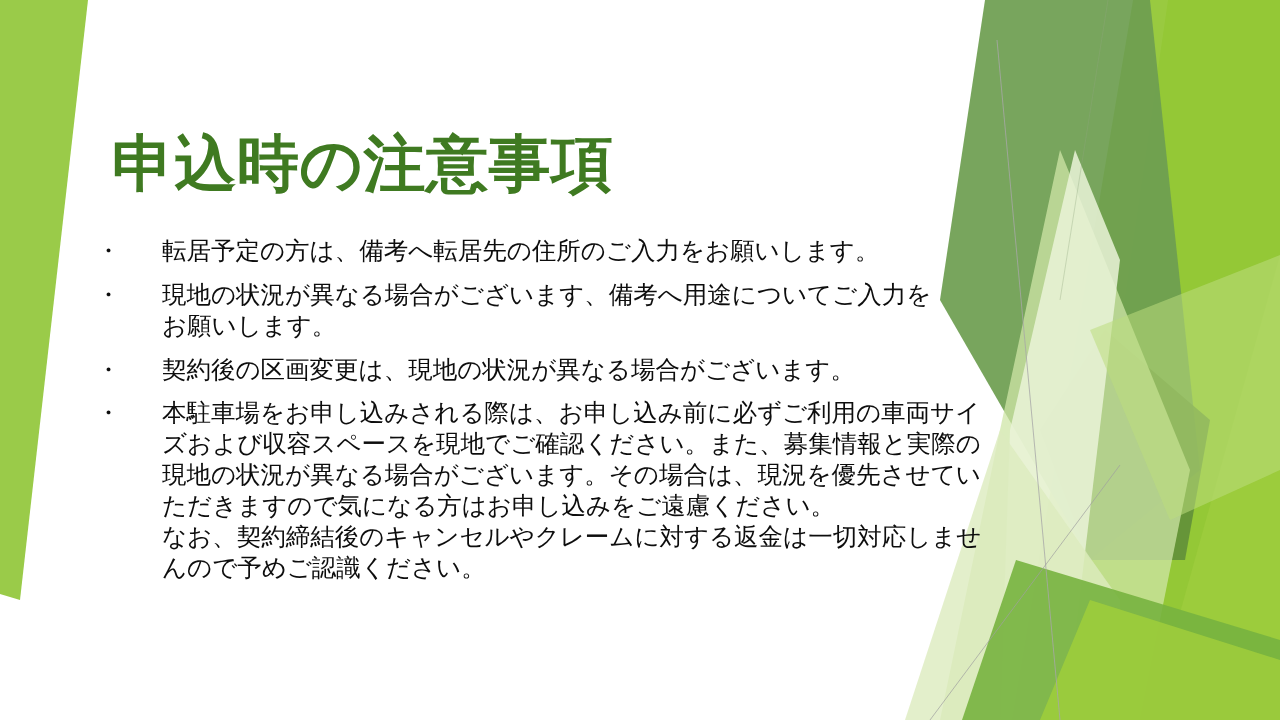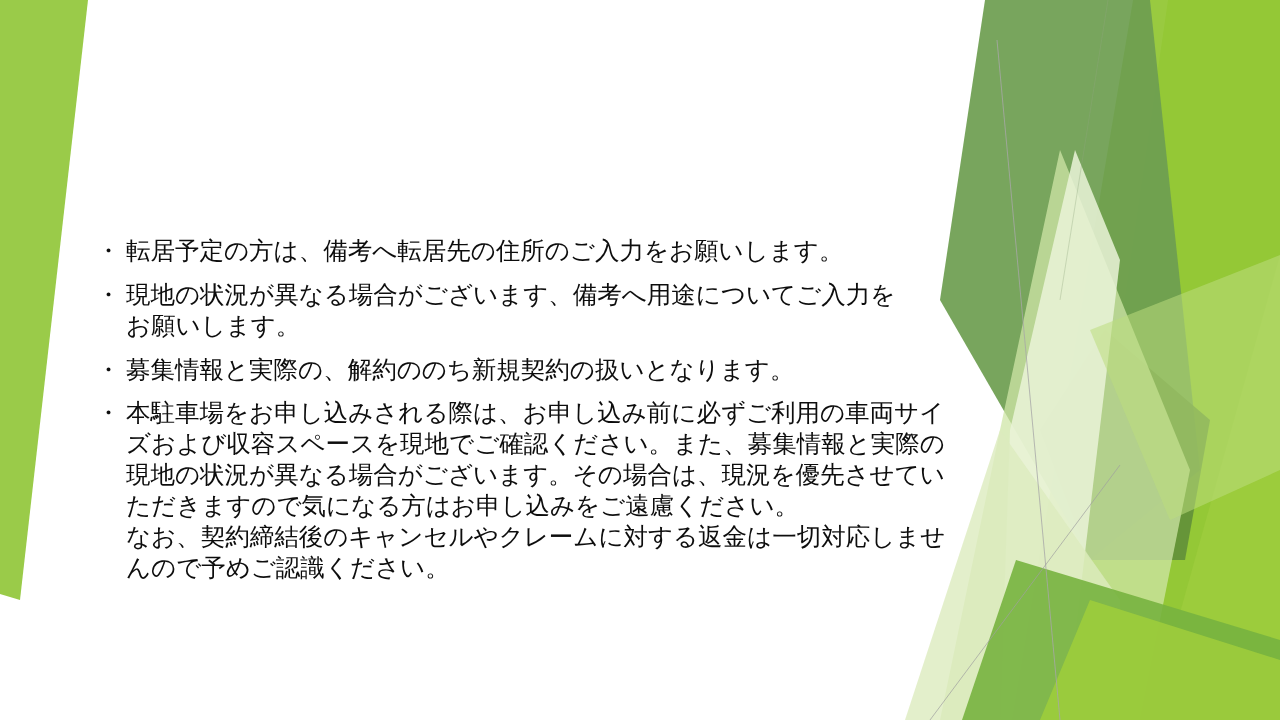--- a/index.html
+++ b/index.html
@@ -63,20 +63,21 @@
     flex: 0 0 auto;
     width: 30px;
     font-size: 24.5px;
     line-height: 1.26;
     color: #0d0d0d;
     text-align: left;
   }
   .bullet-text {
     flex: 1 1 auto;
     white-space: pre-line;
+    margin-left: 36px;
   }
 </style>
 </head>
 <body>
 
 <div class="slide">
 
   <svg class="deco-layer" viewBox="0 0 1280 720" preserveAspectRatio="none" xmlns="http://www.w3.org/2000/svg">
 
     <polygon points="0,0 88,0 20,600 0,594" fill="#9ACB49"></polygon>
@@ -99,37 +100,38 @@
 
     <polygon points="1090,600 1280,660 1280,720 1040,720" fill="#9CCC3C" opacity="0.92"></polygon>
 
     <polygon points="1090,330 1280,255 1280,470 1170,520" fill="#BCDC7E" opacity="0.55"></polygon>
 
     <polyline points="997,40 1060,720" fill="none" stroke="#A8A8A8" stroke-width="1" opacity="0.8"></polyline>
     <polyline points="930,720 1120,465" fill="none" stroke="#A0A0A0" stroke-width="1" opacity="0.7"></polyline>
     <polyline points="1108,0 1060,300" fill="none" stroke="#8FA77F" stroke-width="1" opacity="0.35"></polyline>
   </svg>
 
+  <div class="title">申込時の注意事項</div>
 
   <div class="body-block">
 
     <div class="bullet-row">
       <span class="bullet-mark">・</span>
       <span class="bullet-text">転居予定の方は、備考へ転居先の住所のご入力をお願いします。</span>
     </div>
 
     <div class="bullet-row">
       <span class="bullet-mark">・</span>
       <span class="bullet-text">現地の状況が異なる場合がございます、備考へ用途についてご入力を
 お願いします。</span>
     </div>
 
     <div class="bullet-row">
       <span class="bullet-mark">・</span>
-      <span class="bullet-text">募集情報と実際の、解約ののち新規契約の扱いとなります。</span>
+      <span class="bullet-text">契約後の区画変更は、現地の状況が異なる場合がございます。</span>
     </div>
 
     <div class="bullet-row">
       <span class="bullet-mark">・</span>
       <span class="bullet-text">本駐車場をお申し込みされる際は、お申し込み前に必ずご利用の車両サイ
 ズおよび収容スペースを現地でご確認ください。また、募集情報と実際の
 現地の状況が異なる場合がございます。その場合は、現況を優先させてい
 ただきますので気になる方はお申し込みをご遠慮ください。
 なお、契約締結後のキャンセルやクレームに対する返金は一切対応しませ
 んので予めご認識ください。</span>

